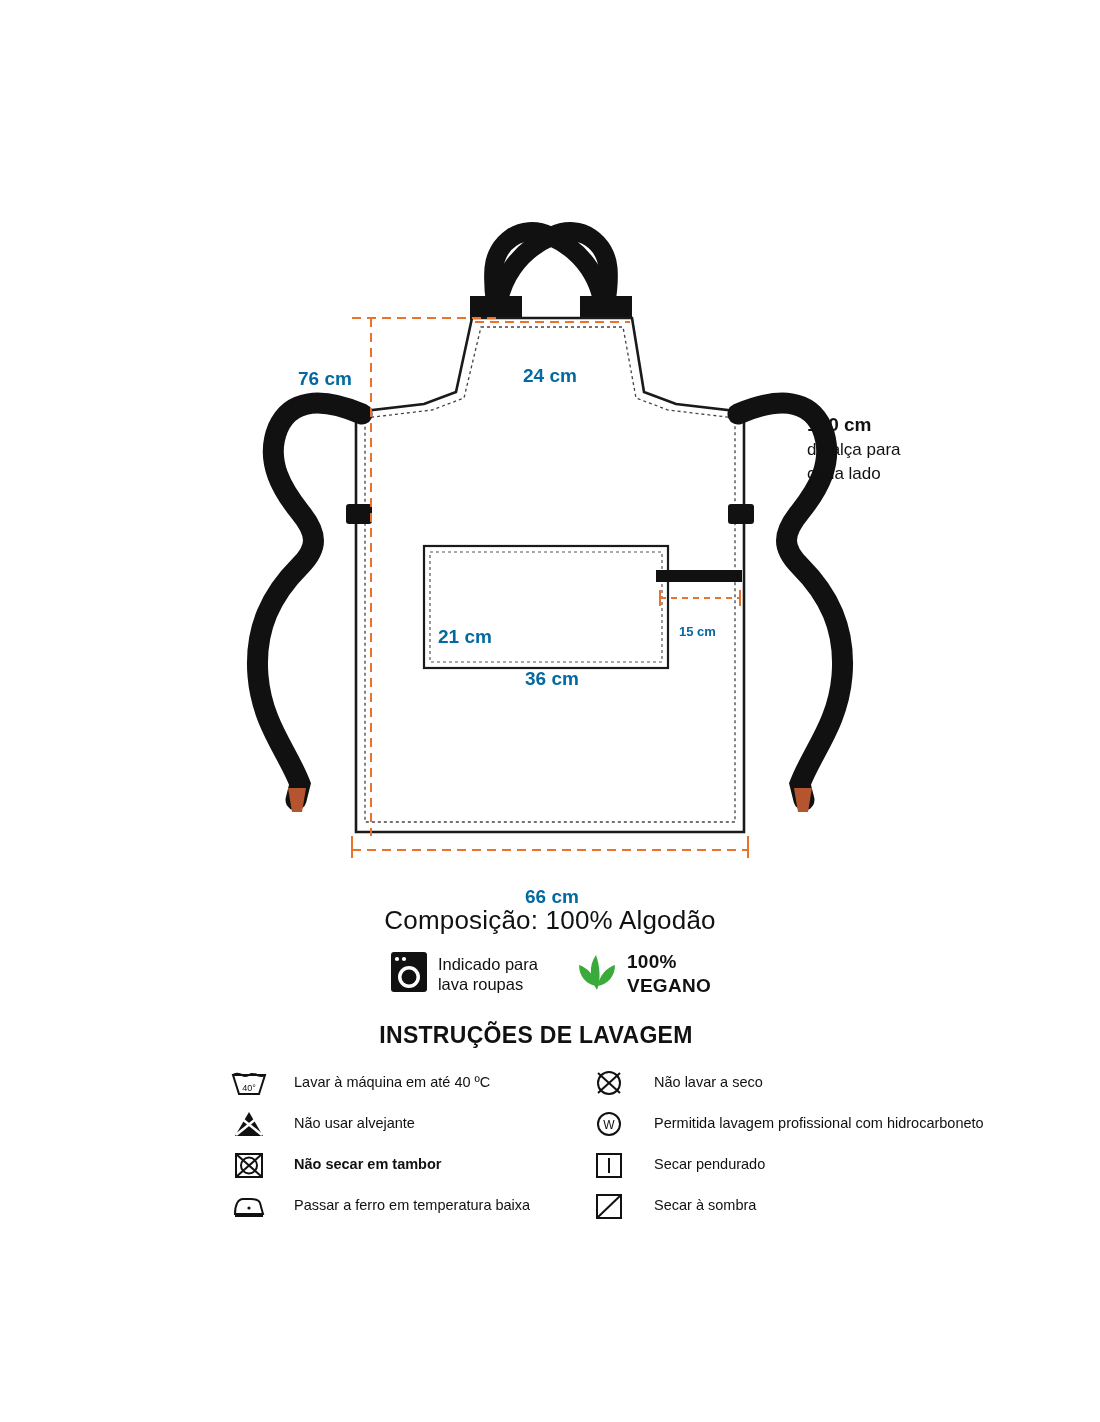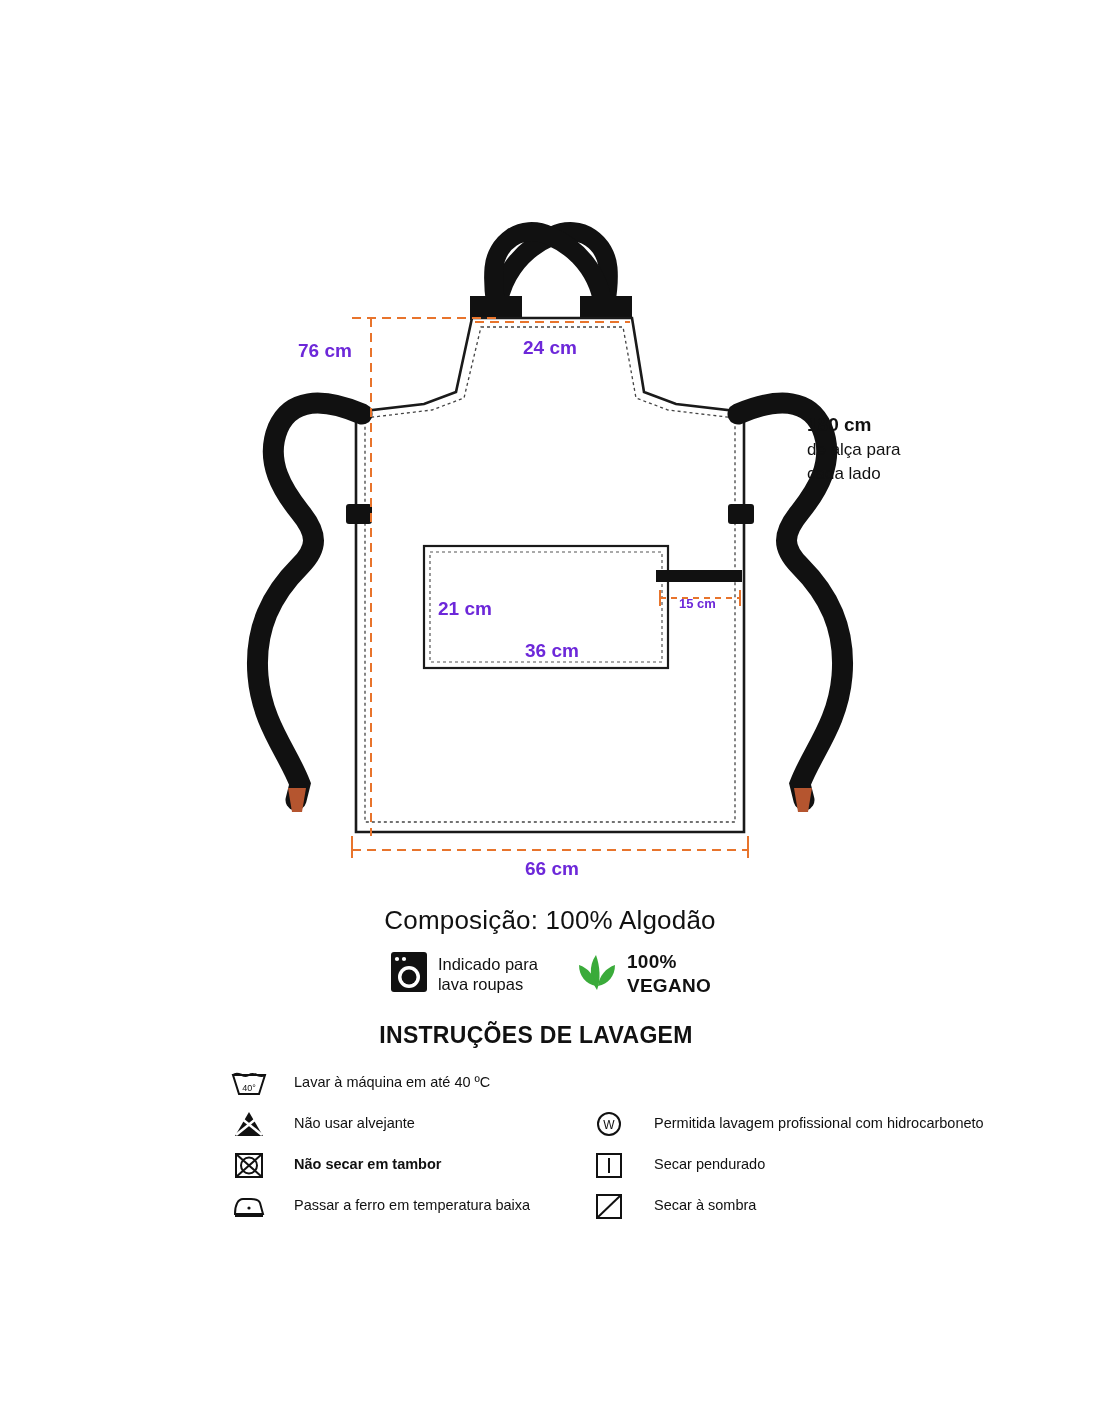--- a/index.html
+++ b/index.html
@@ -30,22 +30,23 @@
     top: 0;
     width: 1100px;
     height: 1422px;
   }
 
   
   .dim-label {
     position: absolute;
     font-weight: bold;
     font-size: 19px;
-    color: #6d28d9;
+    color: #0369a1;
     white-space: nowrap;
+    margin-top: 28px;
   }
   #dim-76 { left: 298px; top: 340px; }
   #dim-24 { left: 523px; top: 337px; }
   #dim-21 { left: 438px; top: 598px; }
   #dim-36 { left: 525px; top: 640px; }
   #dim-15 { left: 679px; top: 596px; font-size: 13px; }
   #dim-66 { left: 525px; top: 858px; }
 
   #strap-note {
     position: absolute;
@@ -294,20 +295,30 @@
     <span class="wash-icon">
       <svg width="40" height="32" viewBox="0 0 40 32">
         <path d="M6 24 L34 24 L31 13 C 30 10, 26 9, 22 9 L14 9 C 9 9, 6 15, 6 24 Z" fill="none" stroke="#111" stroke-width="2"></path>
         <line x1="6" y1="26" x2="34" y2="26" stroke="#111" stroke-width="2"></line>
         <circle cx="20" cy="18" r="1.6" fill="#111"></circle>
       </svg>
     </span>
     <span class="wash-label">Passar a ferro em temperatura baixa</span>
   </div>
 
+  <div class="wash-item" style="grid-column:2;grid-row:1;">
+    <span class="wash-icon">
+      <svg width="40" height="32" viewBox="0 0 40 32">
+        <circle cx="20" cy="16" r="11" fill="none" stroke="#111" stroke-width="2"></circle>
+        <line x1="9" y1="6" x2="31" y2="26" stroke="#111" stroke-width="2"></line>
+        <line x1="31" y1="6" x2="9" y2="26" stroke="#111" stroke-width="2"></line>
+      </svg>
+    </span>
+    <span class="wash-label">Não lavar a seco</span>
+  </div>
 
   <div class="wash-item" style="grid-column:2;grid-row:2;">
     <span class="wash-icon">
       <svg width="40" height="32" viewBox="0 0 40 32">
         <circle cx="20" cy="16" r="11" fill="none" stroke="#111" stroke-width="2"></circle>
         <text x="20" y="21" font-size="12" text-anchor="middle" font-family="Liberation Sans, sans-serif" fill="#111">W</text>
       </svg>
     </span>
     <span class="wash-label">Permitida lavagem profissional com hidrocarboneto</span>
   </div>

